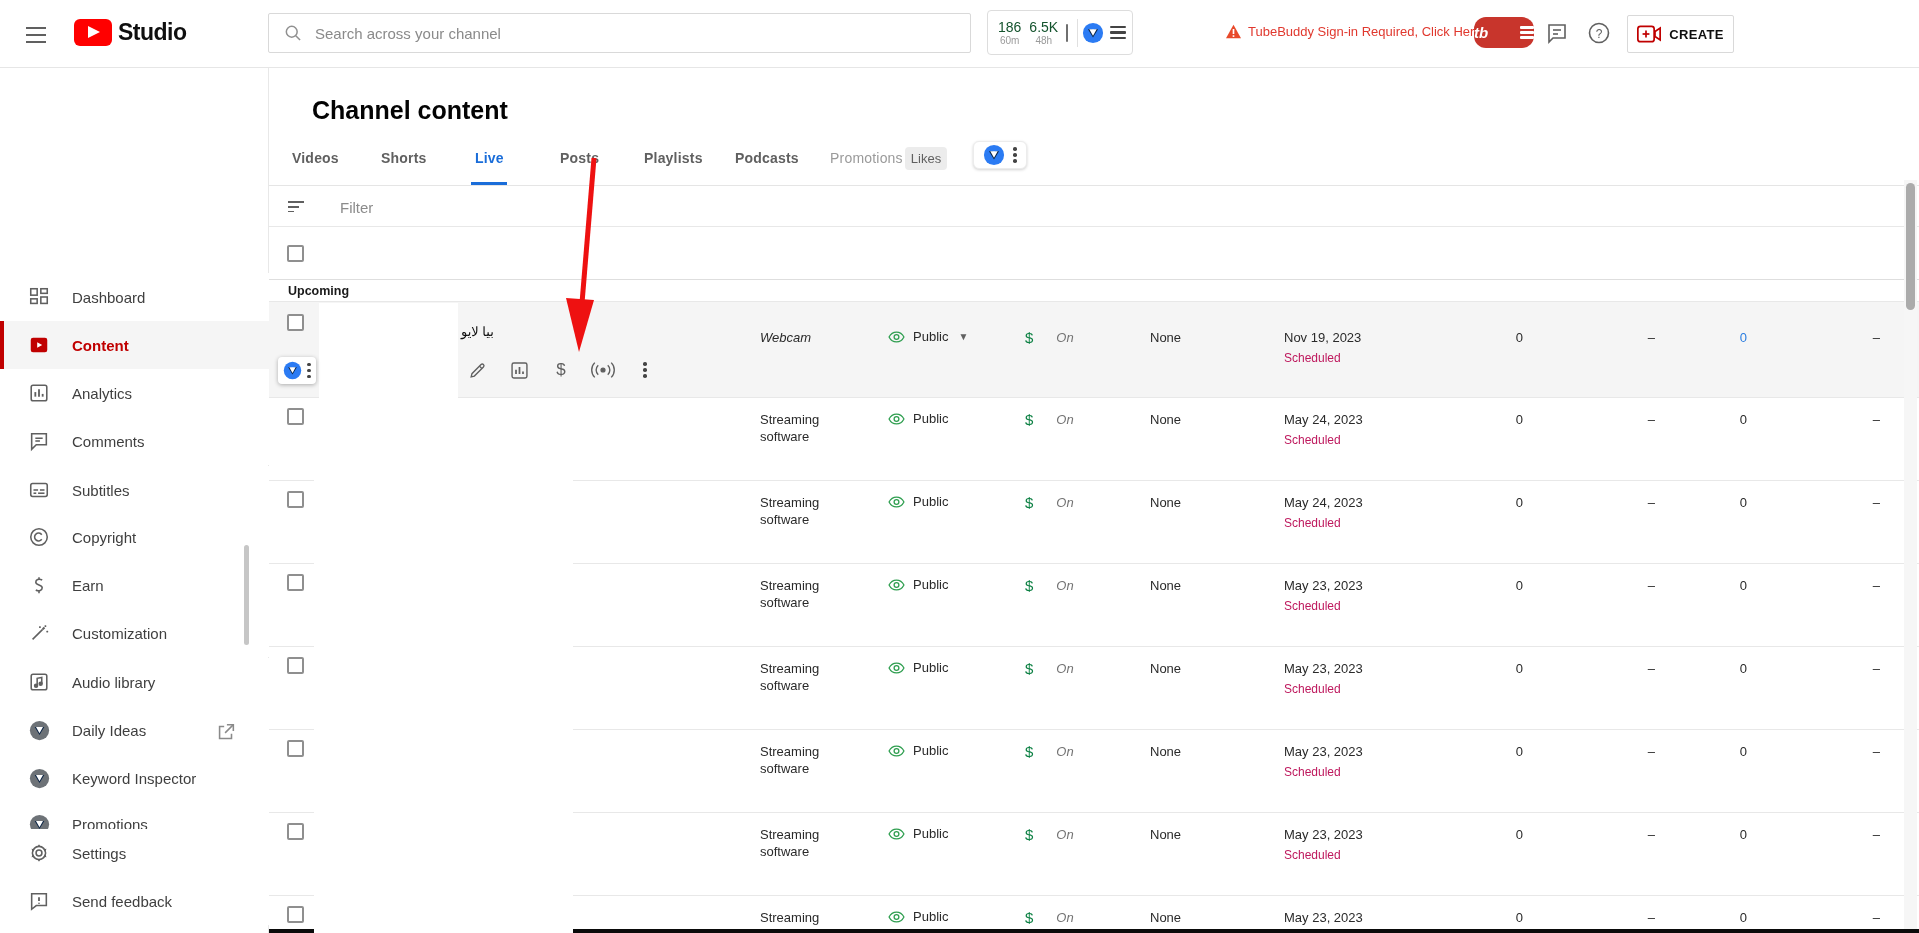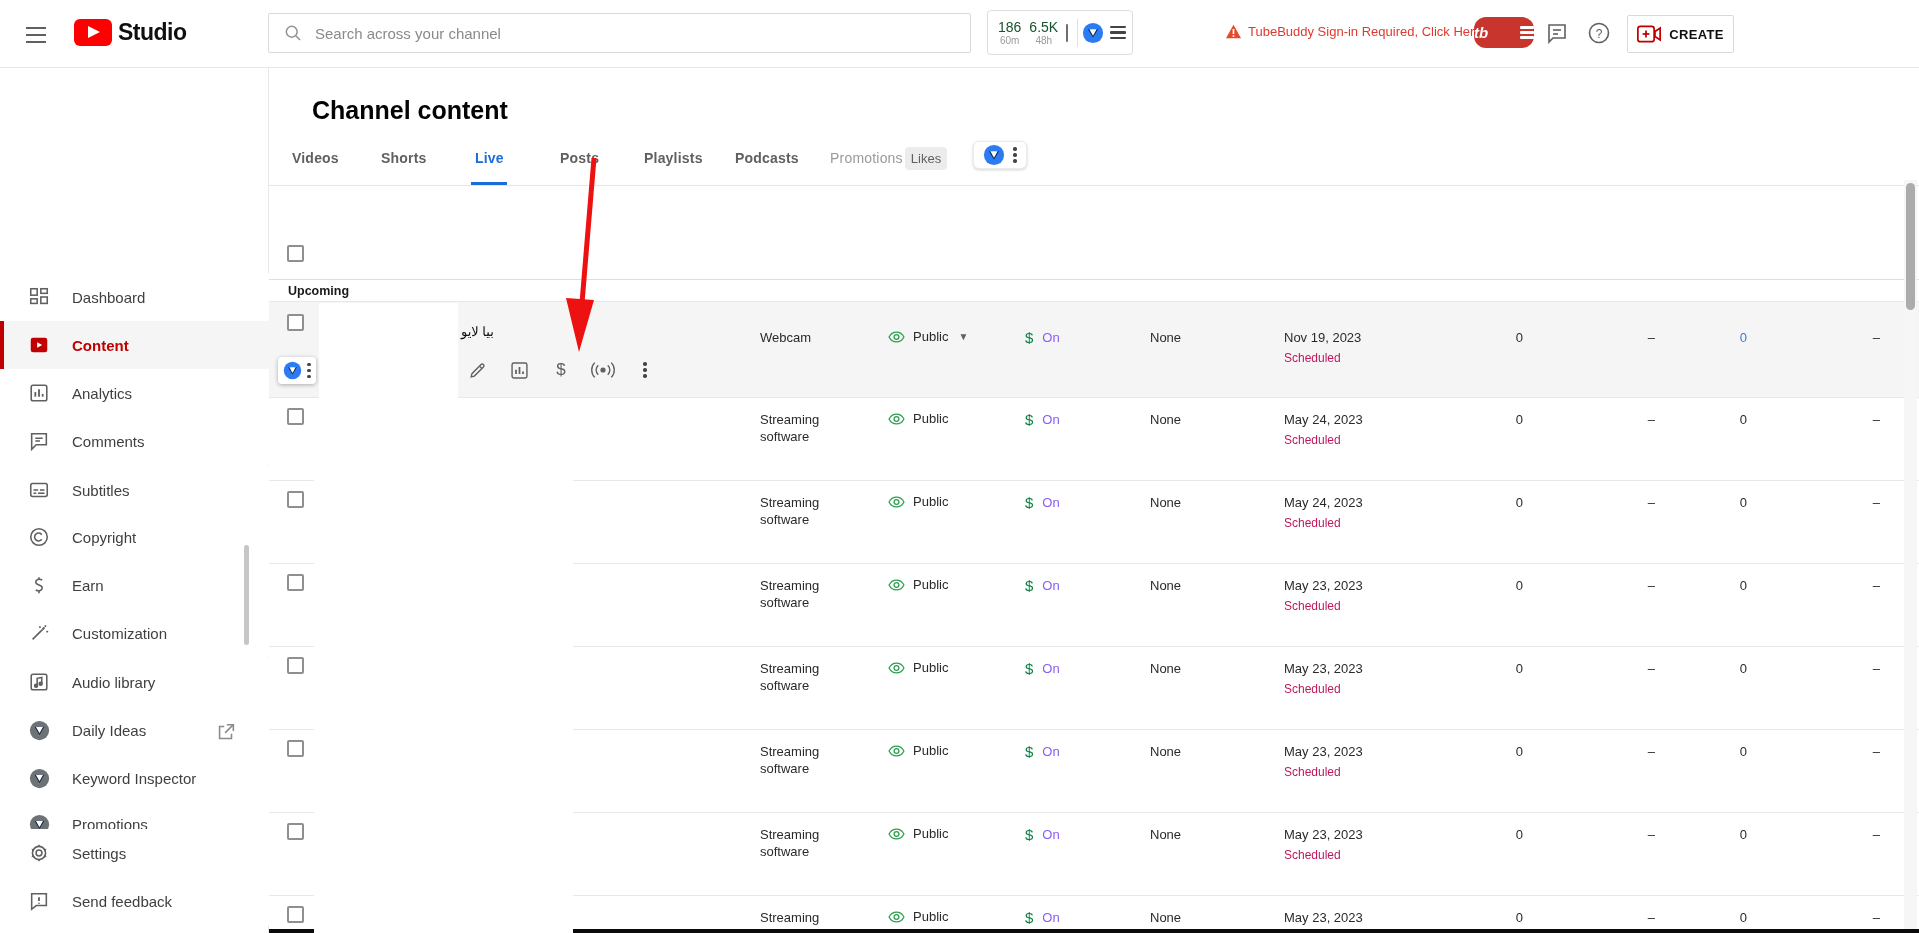--- a/index.html
+++ b/index.html
@@ -87,21 +87,21 @@
   .trow { position:absolute; left:269px; width:1650px; border-bottom:1px solid #e8e8e8; background:#fff; }
   .trow.hov { background:#f5f5f5; }
   .cell { position:absolute; font-size:13px; color:#2a2a2a; white-space:nowrap; }
   .cell.sub { color:#be185d; font-size:12px; }
   .cell.r { text-align:right; }
   .cell.link { color:#2b7de0; cursor:pointer; }
   .viscell { position:absolute; display:flex; align-items:center; }
   .viscell .vtxt { font-size:13px; color:#2a2a2a; margin-left:8px; }
   .moncell { position:absolute; display:flex; align-items:center; }
   .moncell .dollar { color:#0c8043; font-size:15px; font-weight:500; }
-  .moncell .mtxt { font-size:13px; color:#8b5cf6; margin-left:9px; }
+  .moncell .mtxt { font-size:13px; color:#737373; margin-left:23px;font-style:italic; }
   .caret { margin-left:10px; color:#606060; font-size:10px; cursor:pointer; }
   #row1-thumb { left:588px; top:303px; width:139px; height:95px; background:#fff; z-index:2; }
   
   .rowicons { position:absolute; display:flex; align-items:center; z-index:3; }
   .ric { width:42px; height:26px; display:flex; align-items:center; justify-content:center;
     color:#606060; cursor:pointer; }
   #row-vidiq-pill { left:278px; top:357px; width:38px; height:27px; background:#fff; border-radius:4px;
     box-shadow:0 1px 4px rgba(0,0,0,0.3); display:flex; align-items:center; justify-content:space-evenly;
     z-index:8; cursor:pointer; }
 
@@ -390,20 +390,28 @@
           <path d="M8 8 L12 15 L16 8 Z" fill="#fff"></path>
         </svg>
       </span>
     <span class="dots3">
         <i></i>
         <i></i>
         <i></i>
       </span>
   </div>
 
+  <div id="filter-row" class="abs">
+    <div id="filter-icon" class="abs" style="left:19px;top:15px;position:absolute">
+      <div style="width:16px"></div>
+        <div style="width:11px"></div>
+        <div style="width:6px"></div>
+    </div>
+    <div style="position:absolute;left:71px;top:13px;font-size:15px;color:#8b8b8b">Filter</div>
+  </div>
 
   <div id="header-row" class="abs">
     <div class="checkbox" style="left:18px;top:18px"></div>
     <div id="hcells">
         <div class="hcell" style="left: 59px;">Live stream</div>
         <div class="hcell" style="left: 489px;">Type</div>
         <div class="hcell" style="left: 623px;">Visibility</div>
         <div class="hcell" style="left: 753px;">Monetization</div>
         <div class="hcell" style="left: 883px;">Restrictions</div>
         <div class="hcell" style="left: 1015px;">Date</div>
@@ -415,21 +423,21 @@
   </div>
 
   <div id="upcoming-row" class="abs">
     <div id="upcoming-label" class="abs" style="left:19px;top:4px;position:absolute">Upcoming</div>
   </div>
 
   <div id="rows-holder">
       <div class="trow hov" style="top: 302px; height: 96px;">
         <div class="checkbox" style="left: 18px; top: 12px;"></div>
         <div class="cell" style="left: 192px; top: 22px; direction: rtl; color: rgb(15, 15, 15);">بيا لايو</div>
-        <div class="cell" style="left: 491px; top: 28px;">Webcam</div>
+        <div class="cell" style="left: 491px; top: 28px; font-style: italic;">Webcam</div>
         <div class="viscell" style="left: 619px; top: 27px;">
           <span>
             <svg width="17" height="14" viewBox="0 0 24 18">
               <path d="M12 2 C6 2 2.5 7 1.5 9 C2.5 11 6 16 12 16 C18 16 21.5 11 22.5 9 C21.5 7 18 2 12 2 Z" fill="none" stroke="#2e9e4f" stroke-width="1.8"></path>
               <circle cx="12" cy="9" r="3.4" fill="none" stroke="#2e9e4f" stroke-width="1.8"></circle>
             </svg>
           </span>
           <span class="vtxt">Public</span>
           <span class="caret">▼</span>
         </div>

